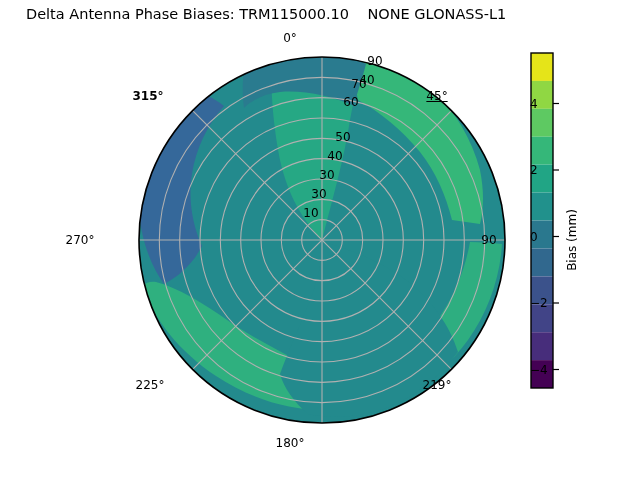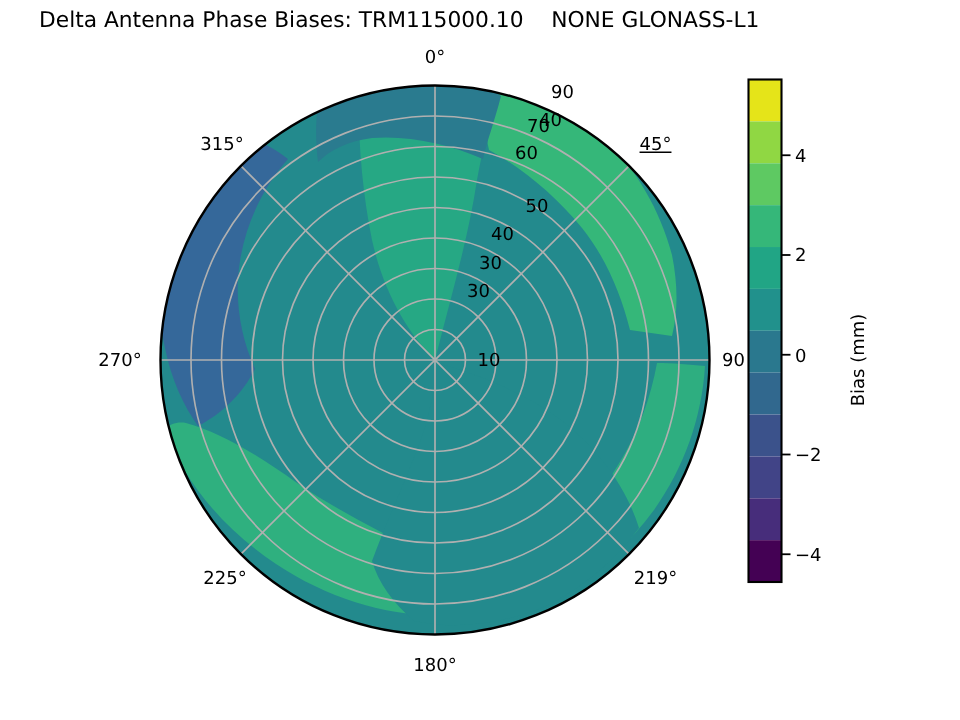--- a/index.html
+++ b/index.html
@@ -13,20 +13,21 @@
     position: relative;
     overflow: hidden;
     font-family: "DejaVu Sans", sans-serif;
     color: #000000;
   }
   #figure {
     position: absolute;
     left: 0; top: 0;
     width: 531px;
     height: 480px;
+    padding-left: 32px;
   }
   #title {
     position: absolute;
     left: 0;
     top: 6px;
     width: 640px;
     text-align: left;
     padding-left: 26px;
     box-sizing: border-box;
     font-size: 14.5px;
@@ -187,27 +188,27 @@
     </g>
   </svg>
 
   <div class="axis-label" style="left:290px; top:38px;">0°</div>
   <div class="axis-label" style="left:437px; top:96px;text-decoration:underline;">45°</div>
   <div class="axis-label" style="left:489px; top:240px;">90</div>
   <div class="axis-label" style="left:437px; top:385px;">219°</div>
   <div class="axis-label" style="left:290px; top:443px;">180°</div>
   <div class="axis-label" style="left:150px; top:385px;text-align:center;">225°</div>
   <div class="axis-label" style="left:80px; top:240px;">270°</div>
-  <div class="axis-label" style="left:148px; top:96px;">315°</div>
-
-  <div class="radial-label" style="left:326px; top:213px;margin-top:27px;">10</div>
+  <div class="axis-label" style="left:148px; top:96px;font-weight:bold;">315°</div>
+
+  <div class="radial-label" style="left:311px; top:213px;">10</div>
   <div class="radial-label" style="left:319px; top:194px;">30</div>
   <div class="radial-label" style="left:327px; top:175px;">30</div>
   <div class="radial-label" style="left:335px; top:156px;">40</div>
-  <div class="radial-label" style="left:358px; top:137px;">50</div>
+  <div class="radial-label" style="left:343px; top:137px;">50</div>
   <div class="radial-label" style="left:351px; top:102px;">60</div>
   <div class="radial-label" style="left:359px; top:84px;">70</div>
   <div class="radial-label" style="left:367px; top:80px;">40</div>
   <div class="radial-label" style="left:375px; top:61px;">90</div>
 
   <div class="cb-tick-label" style="left:530px; top:103.5px;">4</div>
   <div class="cb-tick-label" style="left:530px; top:170px;">2</div>
   <div class="cb-tick-label" style="left:530px; top:236.5px;">0</div>
   <div class="cb-tick-label" style="left:530px; top:303px;">−2</div>
   <div class="cb-tick-label" style="left:530px; top:369.5px;">−4</div>

